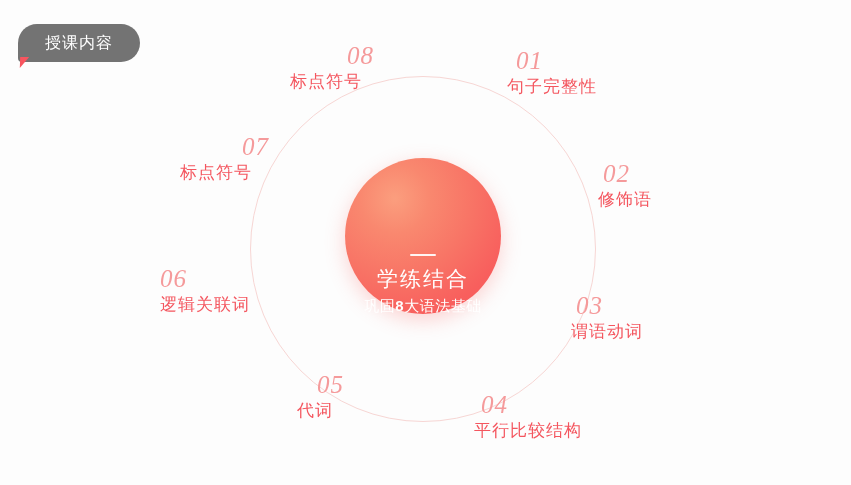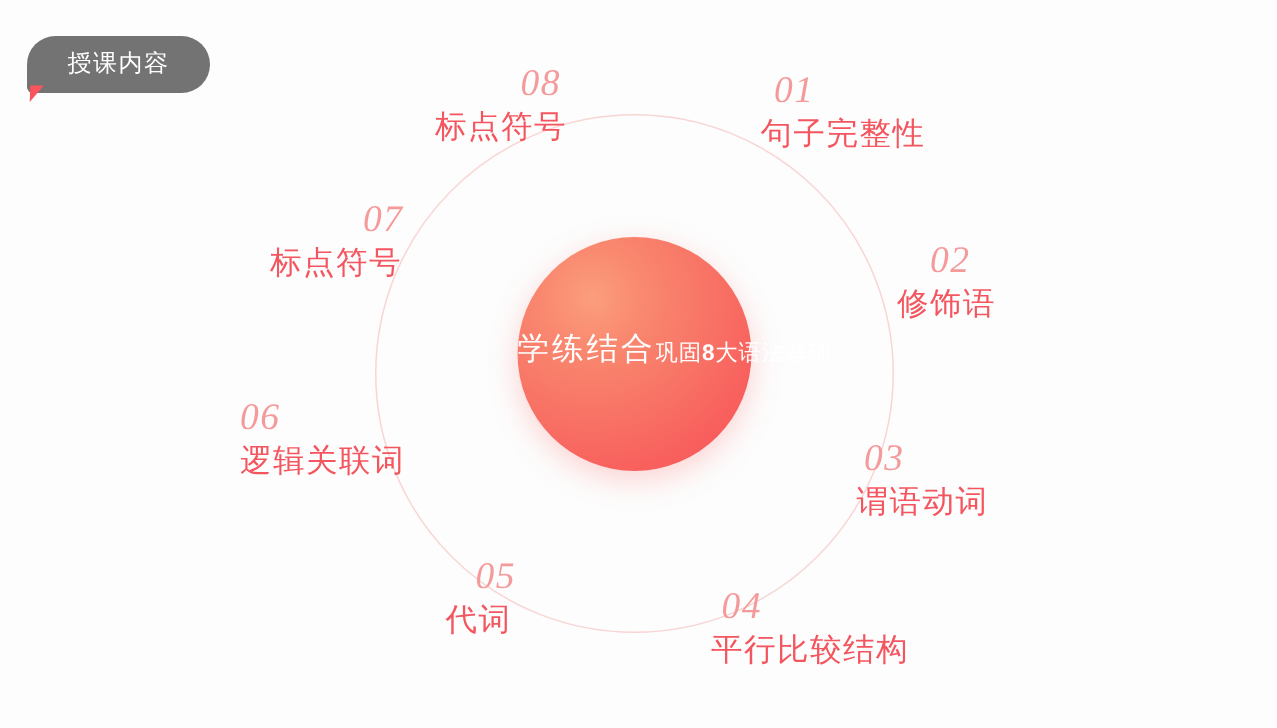--- a/index.html
+++ b/index.html
@@ -81,23 +81,23 @@
   .center-disc {
     position: absolute;
     left: 345px;
     top: 158px;
     width: 156px;
     height: 156px;
     border-radius: 50%;
     background: radial-gradient(circle at 32% 26%, #fb9e7e 0%, #f9886f 22%, #f87566 48%, #f85f5d 76%, #f75458 100%);
     box-shadow: 0 6px 20px rgba(248, 100, 96, 0.28);
     display: flex;
-    flex-direction: row;
+    flex-direction: column;
     align-items: center;
-    justify-content: space-between;
+    justify-content: flex-end;
     box-sizing: border-box;
   }
   .center-rule {
     width: 26px;
     height: 2px;
     background: rgba(255, 255, 255, 0.92);
     border-radius: 1px;
     margin-bottom: 11px;
   }
   .center-title {
@@ -129,40 +129,40 @@
     font-family: "Liberation Serif", "DejaVu Serif", serif;
     font-style: italic;
     font-size: 25px;
     color: #f59a9b;
     letter-spacing: 1px;
     line-height: 1;
     margin-bottom: 5px;
   }
   .item .lbl {
     display: block;
-    font-size: 21px;
+    font-size: 17px;
     color: #f4565f;
     letter-spacing: 1px;
     line-height: 1.1;
   }
   .item.align-left  { text-align: left; }
 
   
   .item-01 { left: 507px; top: 48px; }
   .item-02 { left: 598px; top: 161px; }
   .item-03 { left: 571px; top: 293px; }
   .item-04 { left: 474px; top: 392px; }
   .item-05 { left: 297px; top: 372px; right: auto; }
   .item-06 { left: 160px; top: 266px; }
   .item-07 { left: 180px; top: 134px; }
   .item-08 { left: 290px; top: 43px; }
 
   
   .item-01 .num { margin-left: 9px; }
-  .item-02 .num { margin-left: 5px; text-align: center; }
+  .item-02 .num { margin-left: 5px; }
   .item-03 .num { margin-left: 5px; }
   .item-04 .num { margin-left: 7px; }
   .item-05 .num { margin-left: 20px; }
   .item-06 .num { }
   .item-07 .num { margin-left: 62px; }
   .item-08 .num { margin-left: 57px; }
 </style>
 </head>
 <body>
 

